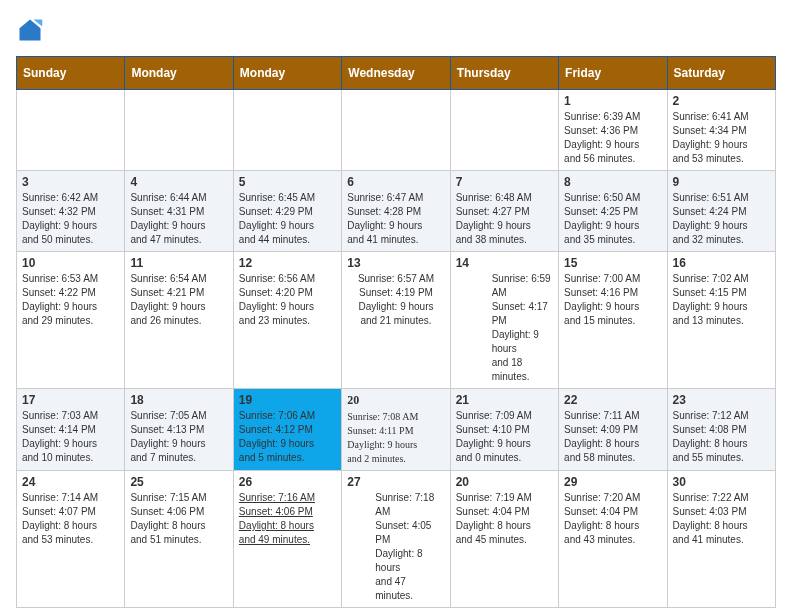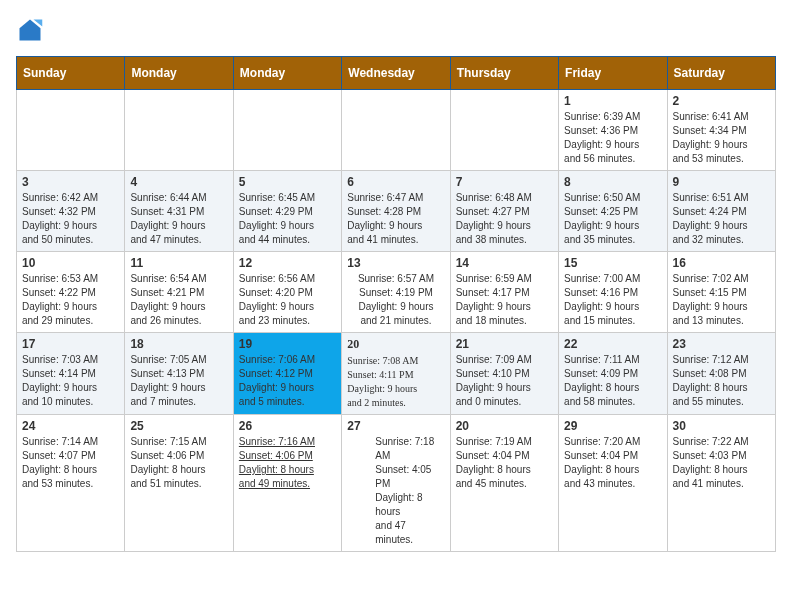--- a/index.html
+++ b/index.html
@@ -214,21 +214,21 @@
         </td>
         <td>
           <span class="day-num">13</span>
           <div class="day-info" style="white-space: pre-line; text-align: center;">Sunrise: 6:57 AM
 Sunset: 4:19 PM
 Daylight: 9 hours
 and 21 minutes.</div>
         </td>
         <td>
           <span class="day-num">14</span>
-          <div class="day-info" style="white-space: pre-line;">Sunrise: 6:59 AM
+          <div class="day-info" style="white-space: pre-line; margin-left: 36px;">Sunrise: 6:59 AM
 Sunset: 4:17 PM
 Daylight: 9 hours
 and 18 minutes.</div>
         </td>
         <td>
           <span class="day-num">15</span>
           <div class="day-info" style="white-space: pre-line;">Sunrise: 7:00 AM
 Sunset: 4:16 PM
 Daylight: 9 hours
 and 15 minutes.</div>

